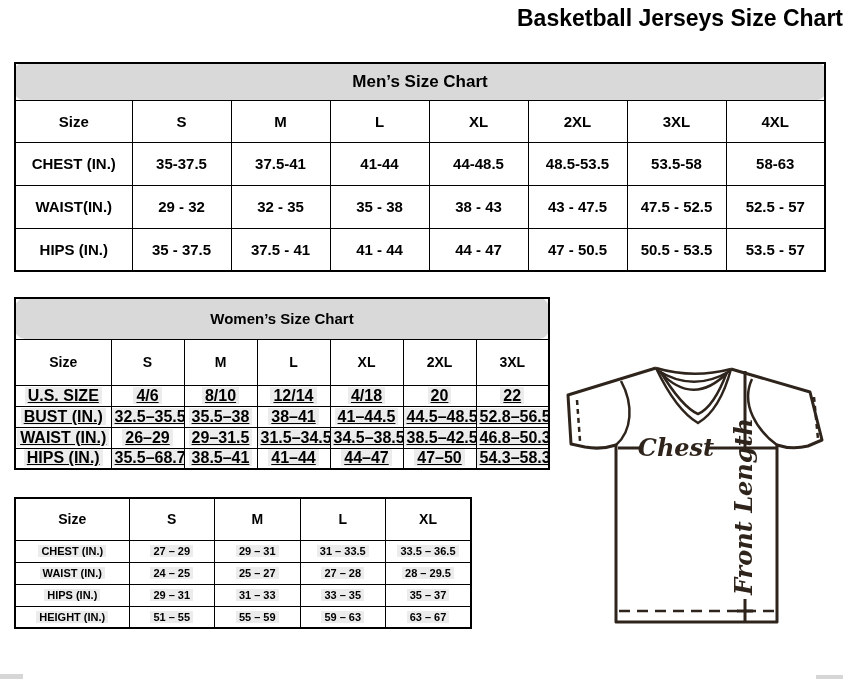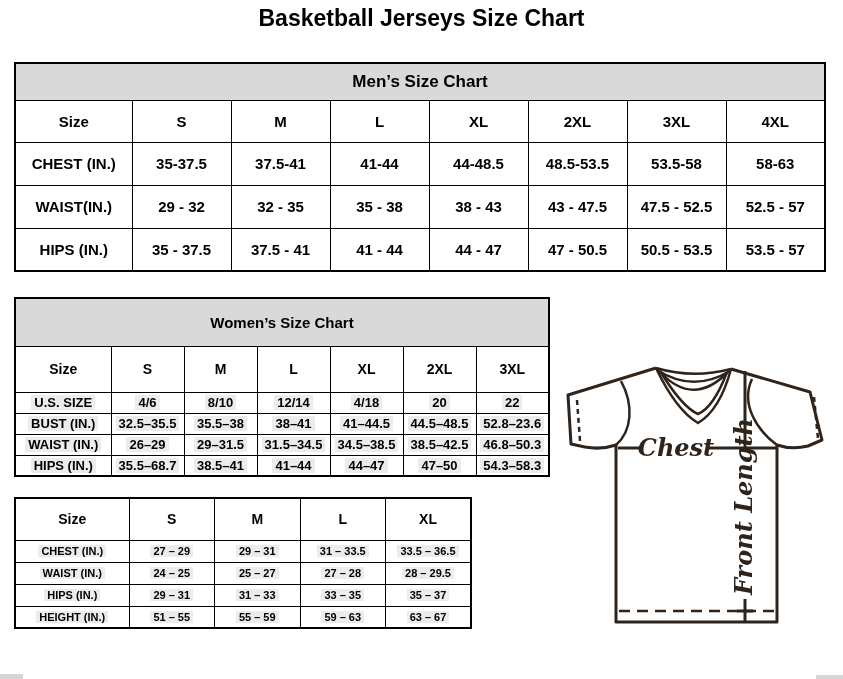--- a/index.html
+++ b/index.html
@@ -5,42 +5,42 @@
   * { box-sizing: border-box; }
   html, body { margin: 0; padding: 0; }
   body {
     width: 843px; height: 679px; position: relative;
     background: #ffffff; color: #000;
     font-family: "Liberation Sans", sans-serif;
     overflow: hidden;
   }
   .page-title {
     position: absolute; top: 5px; left: 0; width: 100%;
-    text-align: center; font-size: 23px; font-weight: 700;
+    text-align: right; font-size: 23px; font-weight: 700;
   }
   table.tbl {
     position: absolute; border-collapse: collapse; table-layout: fixed;
     background: #fff; border: 2px solid #000;
   }
   .tbl td {
     border: 1px solid #000; text-align: center; vertical-align: middle;
     font-weight: 700; padding: 0; overflow: hidden; white-space: nowrap;
   }
   .tbl tr.band td { background: #d9d9d9; }
 
   #mens { left: 14px; top: 62px; width: 812px; }
-  #mens tr.band td { height: 37px; font-size: 17px; }
+  #mens tr.band td { height: 37px; font-size: 17px; border-radius: 8px; }
   #mens tr.head td { height: 42px; font-size: 15px; }
   #mens tr.data td { height: 43px; font-size: 15px; }
   #mens td.lbl  { font-size: 14px; }
 
   #womens { left: 14px; top: 297px; width: 536px; }
-  #womens tr.band td { height: 48px; font-size: 15px; }
+  #womens tr.band td { height: 41px; font-size: 15px; border-radius: 10px; }
   #womens tr.head td { height: 46px; font-size: 14px; }
-  #womens tr.data td { height: 21px; font-size: 13px; }
+  #womens tr.data td { height: 21px; font-size: 16px; text-decoration: underline; }
   #womens td.lbl  { font-size: 11px; }
 
   #youth { left: 14px; top: 497px; width: 458px; }
   #youth tr.band td { height: 36px; font-size: 15px; }
   #youth tr.head td { height: 42px; font-size: 14px; }
   #youth tr.data td { height: 22px; font-size: 11px; }
   #youth td.lbl  { font-size: 11px; }
 
   .hl { background: #ececec; padding: 0 3px; }
 
@@ -149,21 +149,21 @@
     <td><span class="hl">20</span></td>
     <td><span class="hl">22</span></td>
   </tr>
   <tr class="data">
     <td class="lbl"><span class="hl">BUST (IN.)</span></td>
     <td><span class="hl">32.5–35.5</span></td>
     <td><span class="hl">35.5–38</span></td>
     <td><span class="hl">38–41</span></td>
     <td><span class="hl">41–44.5</span></td>
     <td><span class="hl">44.5–48.5</span></td>
-    <td><span class="hl">52.8–23.6</span></td>
+    <td><span class="hl">52.8–56.5</span></td>
   </tr>
   <tr class="data">
     <td class="lbl"><span class="hl">WAIST (IN.)</span></td>
     <td><span class="hl">26–29</span></td>
     <td><span class="hl">29–31.5</span></td>
     <td><span class="hl">31.5–34.5</span></td>
     <td><span class="hl">34.5–38.5</span></td>
     <td><span class="hl">38.5–42.5</span></td>
     <td><span class="hl">46.8–50.3</span></td>
   </tr>

